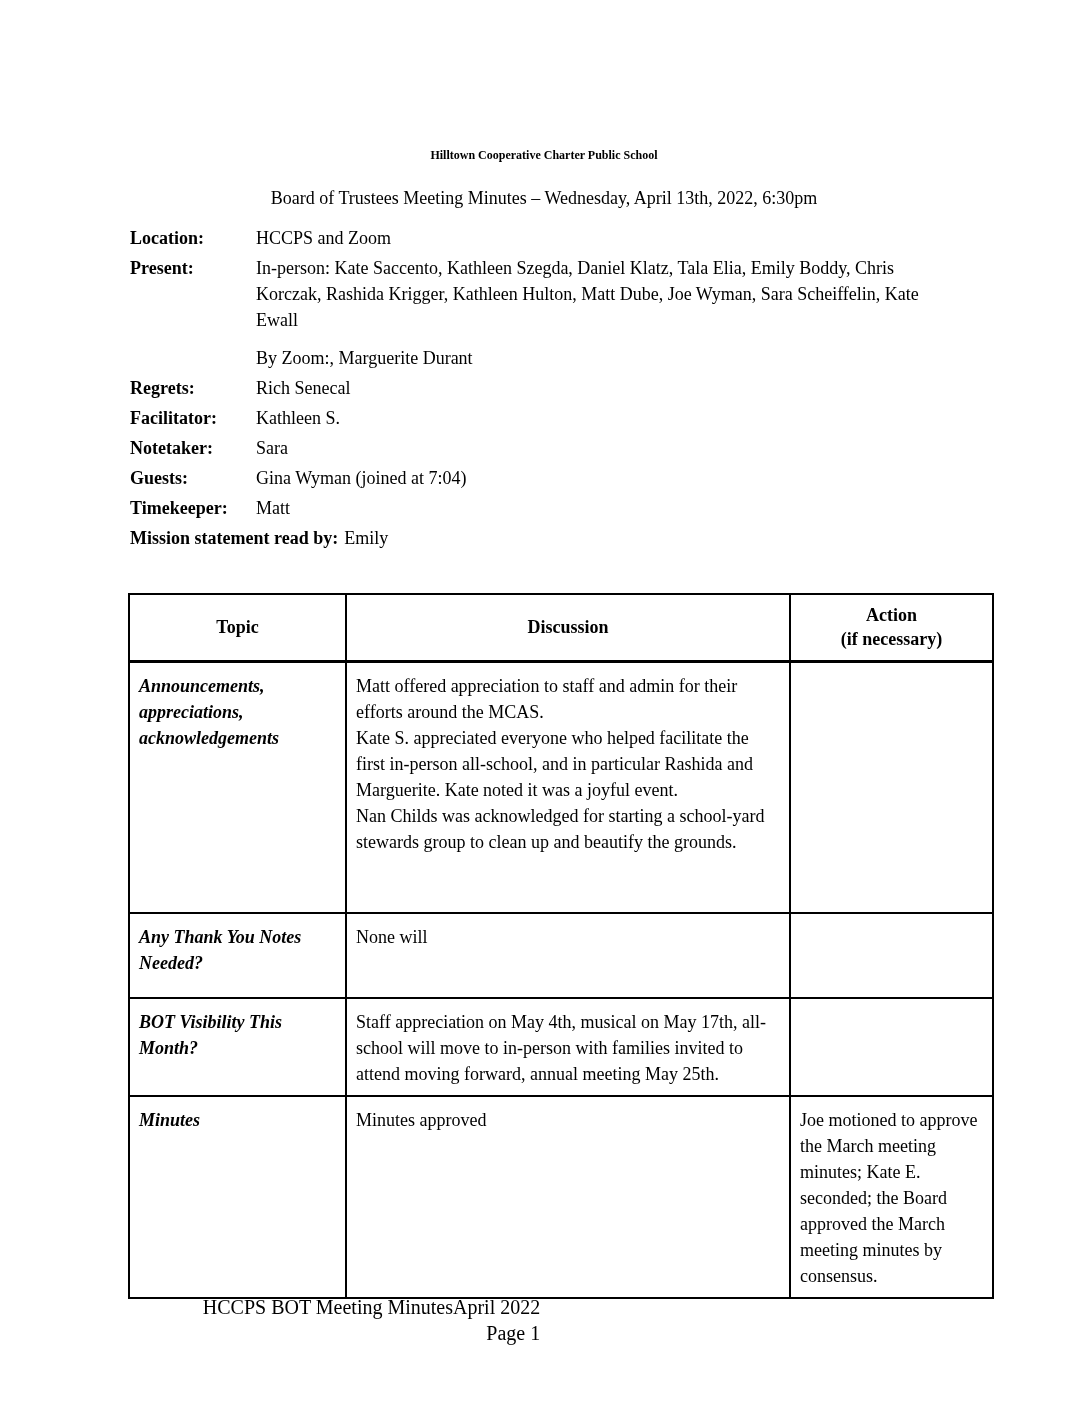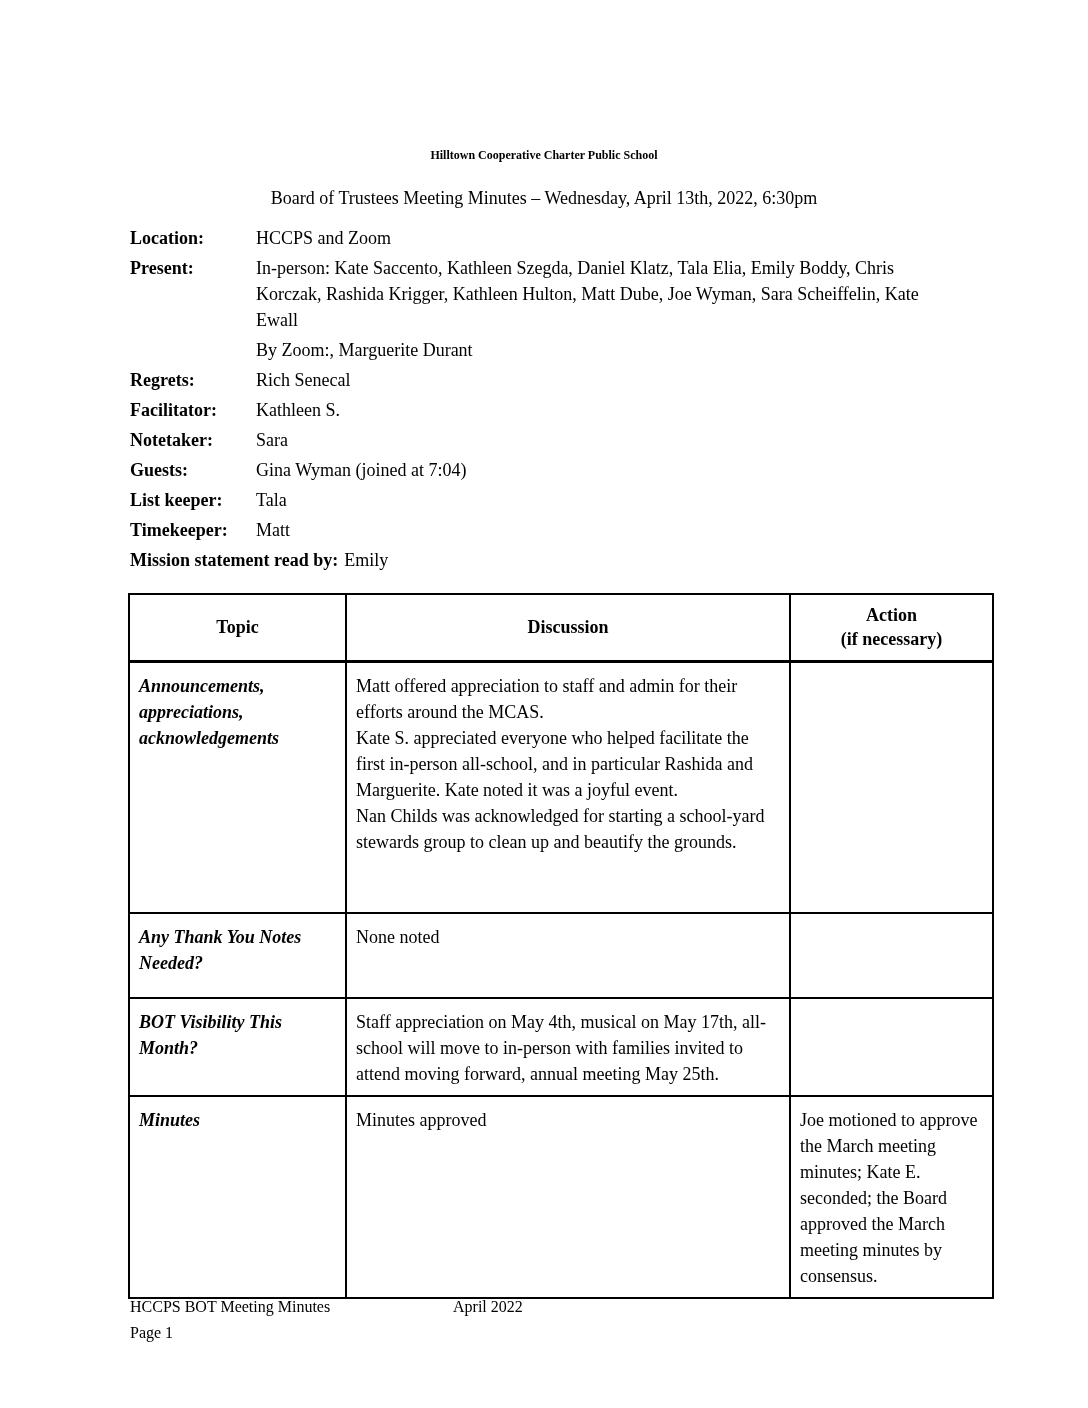--- a/index.html
+++ b/index.html
@@ -17,21 +17,21 @@
   }
   .doc-subtitle {
     position:absolute; top:187px; left:0; width:1088px;
     text-align:center; font-size:18px; line-height:22px;
   }
 
   .meta { position:absolute; top:225px; left:130px; width:830px; font-size:18px; }
   .meta-row { display:flex; line-height:26px; margin-bottom:4px; }
   .meta-label { width:126px; flex-shrink:0; font-weight:bold; }
   .meta-value { flex:1; }
-  .meta-par { margin-bottom:4px; }
+  .meta-par { margin-bottom:12px; }
   .meta-par:last-child { margin-bottom:0; }
   .mission-row { line-height:26px; }
   .mission-row .inline-label { font-weight:bold; }
   .mission-row .inline-value { margin-left:6px; }
 
   table.minutes {
     position:absolute; top:593px; left:128px;
     width:864px; border-collapse:collapse; table-layout:fixed;
     font-size:18px;
   }
@@ -48,21 +48,21 @@
   tr.row-1  { height:252px; }
   tr.row-2  { height:85px;padding-left:20px;  }
   tr.row-3  { height:88px;  }
   tr.row-4  { height:176px; }
   td.topic-cell { font-weight:bold;font-style:italic; }
   td.action-cell { line-height:25px; }
   .cell-par { margin:0; }
 
   .footer {
     position:absolute; left:130px; top:1294px;
-    font-size:16px; line-height:26px;
+    font-size:20px; line-height:26px;text-align:right;
   }
   .footer-line1 { display:flex; }
   .footer-left { width:323px; flex-shrink:0; }
 </style>
 </head>
 <body>
 
 <div class="page">
 
   <div class="doc-title">Hilltown Cooperative Charter Public School</div>
@@ -90,24 +90,20 @@
     </div>
     <div class="meta-row">
       <span class="meta-label">Notetaker:</span>
       <span class="meta-value">Sara</span>
     </div>
     <div class="meta-row">
       <span class="meta-label">Guests:</span>
       <span class="meta-value">Gina Wyman (joined at 7:04)</span>
     </div>
     <div class="meta-row">
-      <span class="meta-label">List keeper:</span>
-      <span class="meta-value">Tala</span>
-    </div>
-    <div class="meta-row">
       <span class="meta-label">Timekeeper:</span>
       <span class="meta-value">Matt</span>
     </div>
     <div class="mission-row">
       <span class="inline-label">Mission statement read by:</span><span class="inline-value">Emily</span>
     </div>
   </div>
 
   <table class="minutes">
     <colgroup>
@@ -129,21 +125,21 @@
       <td class="discussion-cell">
         <p class="cell-par">Matt offered appreciation to staff and admin for their efforts around the MCAS.</p>
         <p class="cell-par">Kate S. appreciated everyone who helped facilitate the first in-person all-school, and in particular Rashida and Marguerite. Kate noted it was a joyful event.</p>
         <p class="cell-par">Nan Childs was acknowledged for starting a school-yard stewards group to clean up and beautify the grounds.</p>
       </td>
       <td class="action-cell"></td>
     </tr>
     <tr class="row-2">
       <td class="topic-cell">Any Thank You Notes Needed?</td>
       <td class="discussion-cell">
-        <p class="cell-par">None noted</p>
+        <p class="cell-par">None will</p>
       </td>
       <td class="action-cell"></td>
     </tr>
     <tr class="row-3">
       <td class="topic-cell">BOT Visibility This Month?</td>
       <td class="discussion-cell">
         <p class="cell-par">Staff appreciation on May 4th, musical on May 17th, all-school will move to in-person with families invited to attend moving forward, annual meeting May 25th.</p>
       </td>
       <td class="action-cell"></td>
     </tr>

